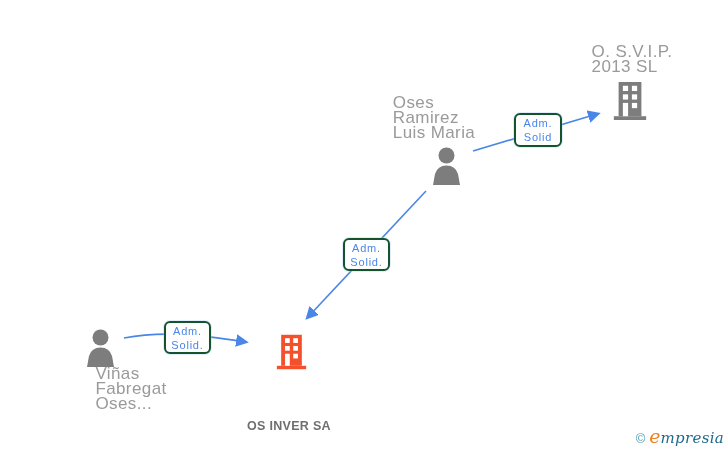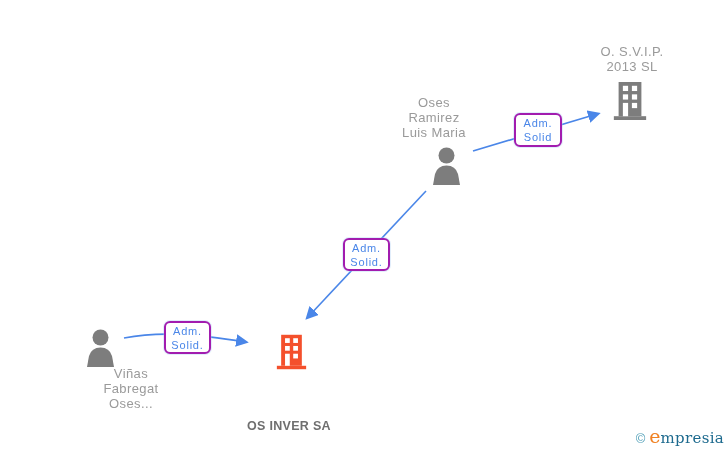--- a/index.html
+++ b/index.html
@@ -24,23 +24,23 @@
     fill: none;
     stroke: #4a86e8;
     stroke-width: 1.6;
   }
 
   .node { position: absolute; z-index: 2; }
 
   .node-label {
     position: absolute;
     z-index: 2;
-    text-align: center;
+    text-align: left;
     color: #9a9a9a;
-    font-size: 13px;
+    font-size: 17px;
     line-height: 15px;
     letter-spacing: 0.4px;
     white-space: nowrap;
     transform: translateX(-50%);
   }
 
   .company-name {
     position: absolute;
     z-index: 2;
     transform: translateX(-50%);
@@ -48,21 +48,21 @@
     font-weight: bold;
     font-size: 12.5px;
     letter-spacing: 0.3px;
     white-space: nowrap;
   }
 
   .edge-label {
     position: absolute;
     z-index: 3;
     background: #ffffff;
-    border: 2px solid #a21caf;
+    border: 2px solid #14532d;
     border-radius: 6px;
     color: #4a86e8;
     font-size: 11px;
     line-height: 14px;
     letter-spacing: 0.8px;
     display: flex;
     flex-direction: column;
     align-items: center;
     justify-content: center;
     box-shadow: 0 0 0 1px rgba(173, 205, 243, 0.35);
@@ -77,20 +77,21 @@
     align-items: baseline;
     gap: 4px;
     white-space: nowrap;
   }
   .footer .copy {
     color: #4b9cb5;
     font-size: 13px;
   }
   .footer .brand {
     font-family: "DejaVu Serif", serif;
+    font-style: italic;
   }
   .footer .brand .e {
     color: #f08122;
     font-size: 19px;
   }
   .footer .brand .rest {
     color: #1d6a8e;
     font-size: 15px;
     letter-spacing: 0.3px;
   }

